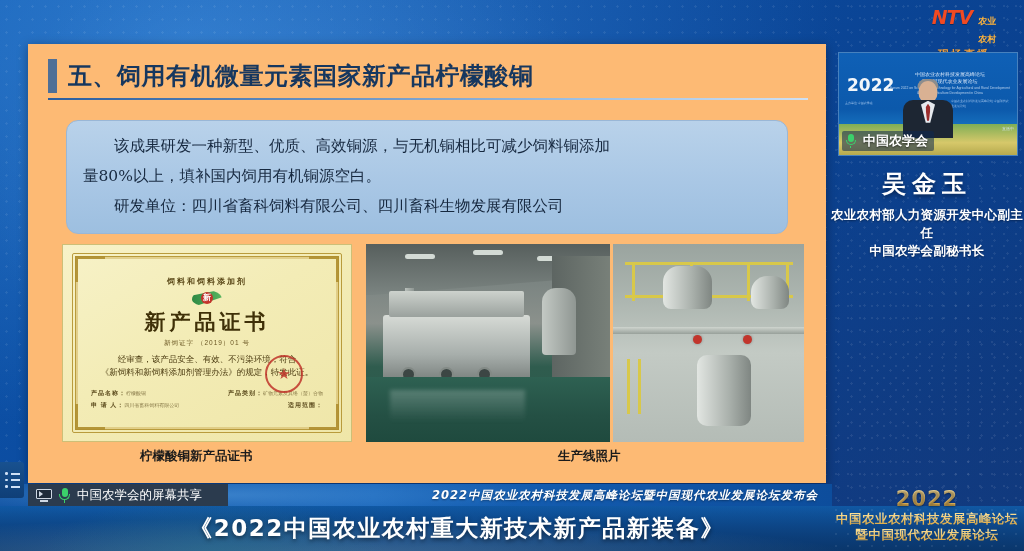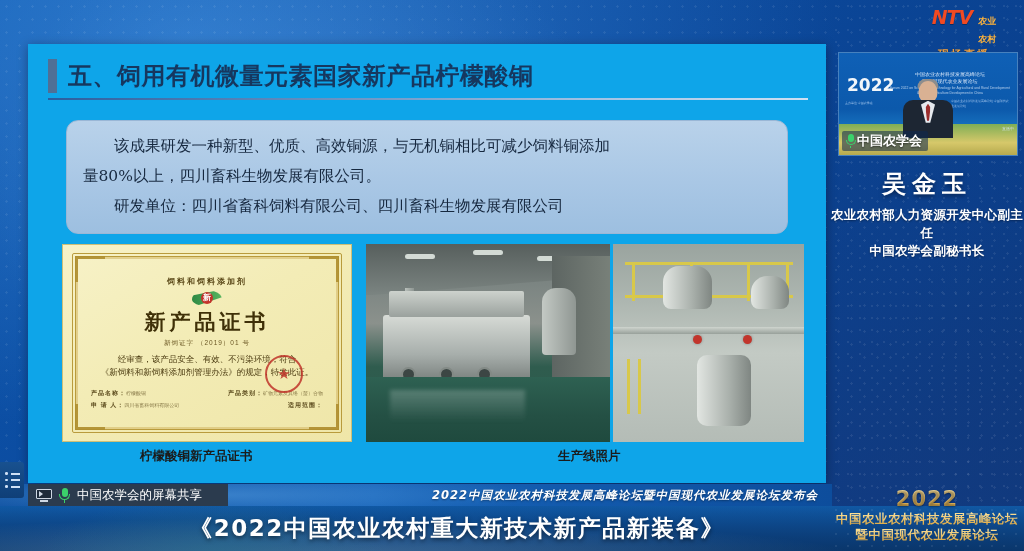--- a/index.html
+++ b/index.html
@@ -26,21 +26,21 @@
   }
   #bg-glow {
     position:absolute; left:-5%; top:-25%; width:70%; height:120%;
     background:radial-gradient(ellipse at center, rgba(120,190,255,.22) 0%, rgba(120,190,255,0) 62%);
     pointer-events:none;
   }
 
   
   #slide {
     position:absolute; left:28px; top:44px; width:798px; height:439px;
-    background:#0ea5e9;
+    background:#fdba74;
     box-shadow:0 2px 10px rgba(0,0,0,.35);
     overflow:hidden;
   }
   .slide-title-row {
     position:absolute; left:20px; top:12px; right:14px; height:40px;
     display:flex; align-items:center;
   }
   .title-accent {
     width:9px; height:34px; background:#4f6f96; margin-right:11px; flex:none;
   }
@@ -330,21 +330,21 @@
   .vt-body { position:absolute; left:50%; transform:translateX(-50%); top:19px;
     width:50px; height:38px; background:#1d2633;
     border-radius:10px 10px 0 0; }
   .vt-shirt { position:absolute; left:50%; transform:translateX(-50%); top:20px;
     width:14px; height:22px; background:#e6e9ee;
     clip-path:polygon(50% 0,100% 18%,66% 100%,34% 100%,0 18%); }
   .vt-tie { position:absolute; left:50%; transform:translateX(-50%); top:23px;
     width:5px; height:17px; background:#9b2d2d; clip-path:polygon(50% 0,100% 22%,70% 100%,30% 100%,0 22%); }
   .vt-namebar {
     position:absolute; left:3px; bottom:4px; height:20px;
-    display:flex; align-items:center; gap:1px; padding:0 6px 0 3px;
+    display:flex; align-items:center; gap:7px; padding:0 6px 0 3px;
     background:rgba(12,40,80,.55); border-radius:2px;
   }
   .vt-mic { width:11px; height:14px; position:relative; flex:none; }
   .vt-mic .cap2 { position:absolute; left:3px; top:0; width:5.5px; height:8px; background:#3bd16b; border-radius:3px; }
   .vt-mic .arc { position:absolute; left:0.5px; top:5.5px; width:10px; height:5.5px;
     border:1.5px solid #3bd16b; border-top:none; border-radius:0 0 6px 6px; }
   .vt-mic .stem { position:absolute; left:4.8px; bottom:0; width:1.6px; height:2.5px; background:#3bd16b; }
   .vt-name { font-size:13px; font-weight:bold; color:#ffffff;
     font-family:"DejaVu Sans","Liberation Sans",sans-serif;
     text-shadow:0 1px 2px rgba(0,0,0,.6); white-space:nowrap; }
@@ -396,21 +396,21 @@
 <div id="slide">
 
   <div class="slide-title-row">
     <div class="title-accent"></div>
     <div class="slide-title">五、饲用有机微量元素国家新产品柠檬酸铜</div>
   </div>
   <div class="title-rule"></div>
 
   <div class="callout">
     <p class="indent">该成果研发一种新型、优质、高效铜源，与无机铜相比可减少饲料铜添加</p>
-    <p>量80%以上，四川畜科生物发展有限公司。</p>
+    <p>量80%以上，填补国内饲用有机铜源空白。</p>
     <p class="indent">研发单位：四川省畜科饲料有限公司、四川畜科生物发展有限公司</p>
   </div>
 
   <div class="img-row">
 
     <div class="cert">
       <div class="cert-frame"></div>
       <div class="cert-corner cc-tl"></div>
       <div class="cert-corner cc-tr"></div>
       <div class="cert-corner cc-bl"></div>

